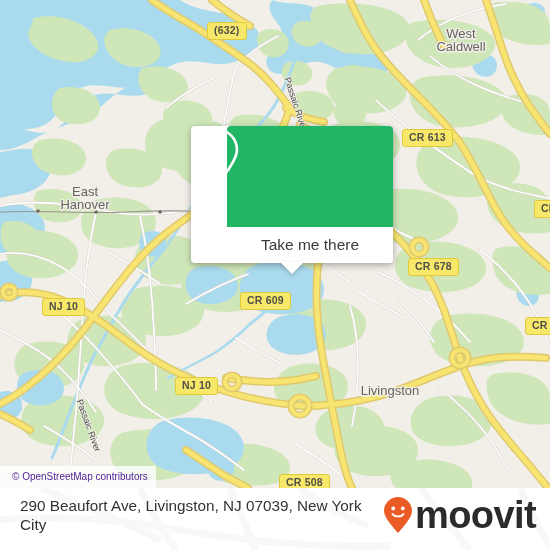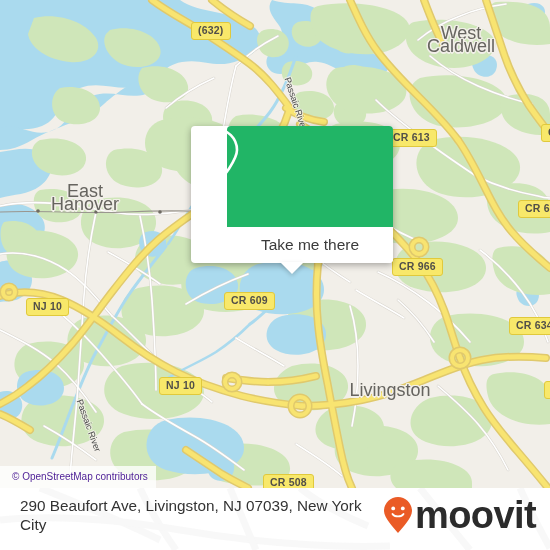--- a/index.html
+++ b/index.html
@@ -13,21 +13,21 @@
   
   .map{
     position:absolute;left:0;top:0;width:550px;height:488px;
     background:#f2efe9;overflow:hidden;
   }
   .map svg{position:absolute;left:0;top:0;}
 
   .map-label{
     position:absolute;
     color:#66645f;
-    font-size:18px;
+    font-size:13px;
     font-weight:400;
     text-align:center;
     line-height:13px;
     white-space:pre;
     text-shadow:
       1.5px 0 #f2efe9, -1.5px 0 #f2efe9, 0 1.5px #f2efe9, 0 -1.5px #f2efe9,
       1px 1px #f2efe9, -1px -1px #f2efe9, 1px -1px #f2efe9, -1px 1px #f2efe9;
     pointer-events:none;
   }
   .river-label{
@@ -44,20 +44,21 @@
     background:#f8e86a;
     border:1.5px solid #e0c93c;
     border-radius:3px;
     color:#514f49;
     font-size:10.5px;
     font-weight:bold;
     padding:2px 6px 3px 6px;
     line-height:11px;
     white-space:nowrap;
     letter-spacing:.2px;
+    margin-left:16px;
   }
 
   
   .popup{
     position:absolute;
     left:191px;top:126px;
     width:166px;
     border-radius:4px;
     box-shadow:0 2px 7px rgba(0,0,0,.33);
     background:#ffffff;
@@ -484,21 +485,21 @@
     <div class="map-label" style="left:46px;top:185px;width:78px;">East<br>Hanover</div>
     <div class="map-label" style="left:420px;top:27px;width:82px;">West<br>Caldwell</div>
     <div class="map-label" style="left:346px;top:384px;width:88px;">Livingston</div>
 
     <div class="river-label" style="left:292px;top:76px;transform:rotate(72deg);transform-origin:left top;">Passaic River</div>
     <div class="river-label" style="left:84px;top:398px;transform:rotate(70deg);transform-origin:left top;">Passaic River</div>
 
     <div class="shield" style="left:191px;top:22px;">(632)</div>
     <div class="shield" style="left:386px;top:129px;">CR 613</div>
     <div class="shield" style="left:518px;top:200px;">CR 61</div>
-    <div class="shield" style="left:392px;top:258px;">CR 966</div>
+    <div class="shield" style="left:392px;top:258px;">CR 678</div>
     <div class="shield" style="left:509px;top:317px;">CR 634</div>
     <div class="shield" style="left:224px;top:292px;">CR 609</div>
     <div class="shield" style="left:26px;top:298px;">NJ 10</div>
     <div class="shield" style="left:159px;top:377px;">NJ 10</div>
     <div class="shield" style="left:263px;top:474px;">CR 508</div>
     <div class="shield" style="left:541px;top:124px;">CR</div>
     <div class="shield" style="left:544px;top:381px;">N</div>
 
     <div class="popup">
       <div class="popup-head">

